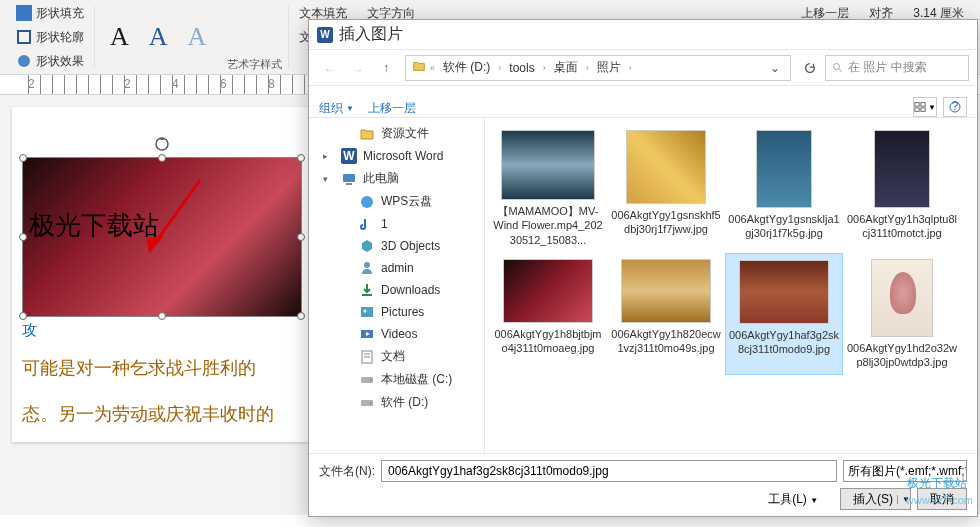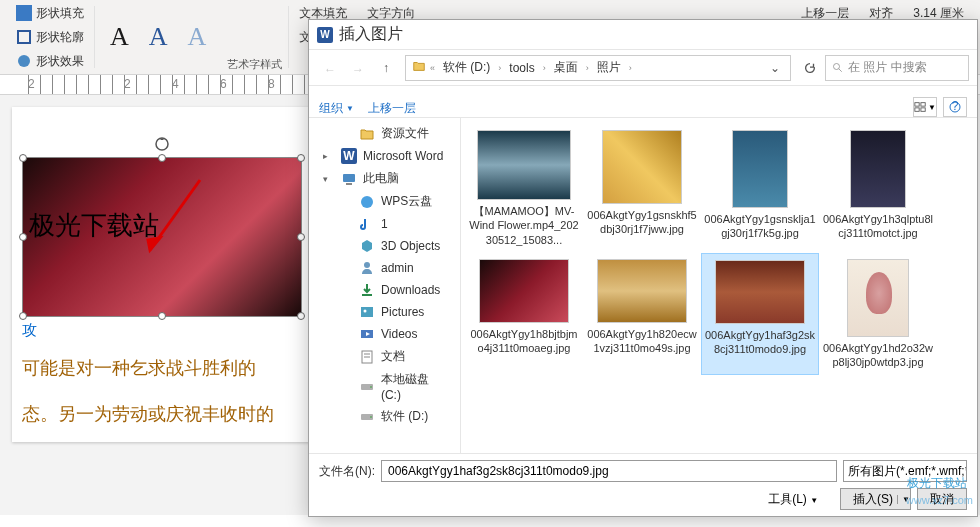--- a/index.html
+++ b/index.html
@@ -50,21 +50,21 @@
 .bc-item{color:#333;cursor:pointer;padding:0 4px}
 .search-box{width:144px;height:26px;border:1px solid #ccc;display:flex;align-items:center;padding:0 6px;color:#888}
 .search-box svg{margin-right:4px}
 
 .dlg-toolbar{height:32px;display:flex;align-items:flex-end;padding:0 10px;gap:14px;border-bottom:1px solid #e6e6e6}
 .tb-btn{color:#2171c7;cursor:pointer;display:flex;align-items:center;gap:3px}
 .tb-right{margin-left:auto;display:flex;gap:6px}
 .view-btn{width:24px;height:20px;border:1px solid #ccc;display:flex;align-items:center;justify-content:center;cursor:pointer}
 
 .dlg-body{flex:1;display:flex;overflow:hidden}
-.nav-pane{width:152px;border-right:1px solid #e6e6e6;overflow-y:auto;padding:4px 0}
+.nav-pane{width:176px;border-right:1px solid #e6e6e6;overflow-y:auto;padding:4px 0}
 .tree-item{display:flex;align-items:center;padding:3px 8px;gap:6px;cursor:pointer;font-size:12px;color:#333}
 .tree-item.l1{padding-left:14px}
 .tree-item.l2{padding-left:32px}
 .tree-icon{width:16px;height:16px;flex-shrink:0}
 .exp{width:12px;font-size:9px;color:#666}
 
 .file-pane{flex:1;padding:6px 4px;display:flex;flex-wrap:wrap;align-content:flex-start;gap:0;overflow-y:auto}
 .file-item{width:118px;display:flex;flex-direction:column;align-items:center;padding:6px 2px;cursor:pointer}
 .file-item.selected{background:#cce8ff;border:1px solid #99d1ff}
 .thumb{width:94px;height:70px;background:#333;display:flex;align-items:center;justify-content:center;border:1px solid #ccc}

